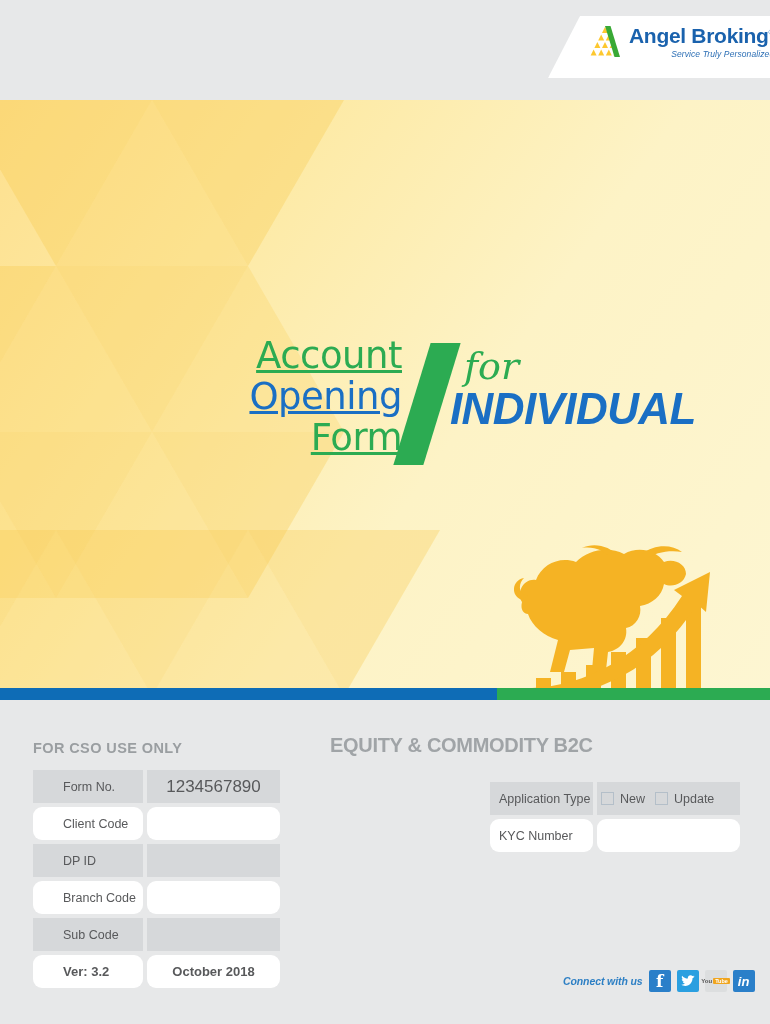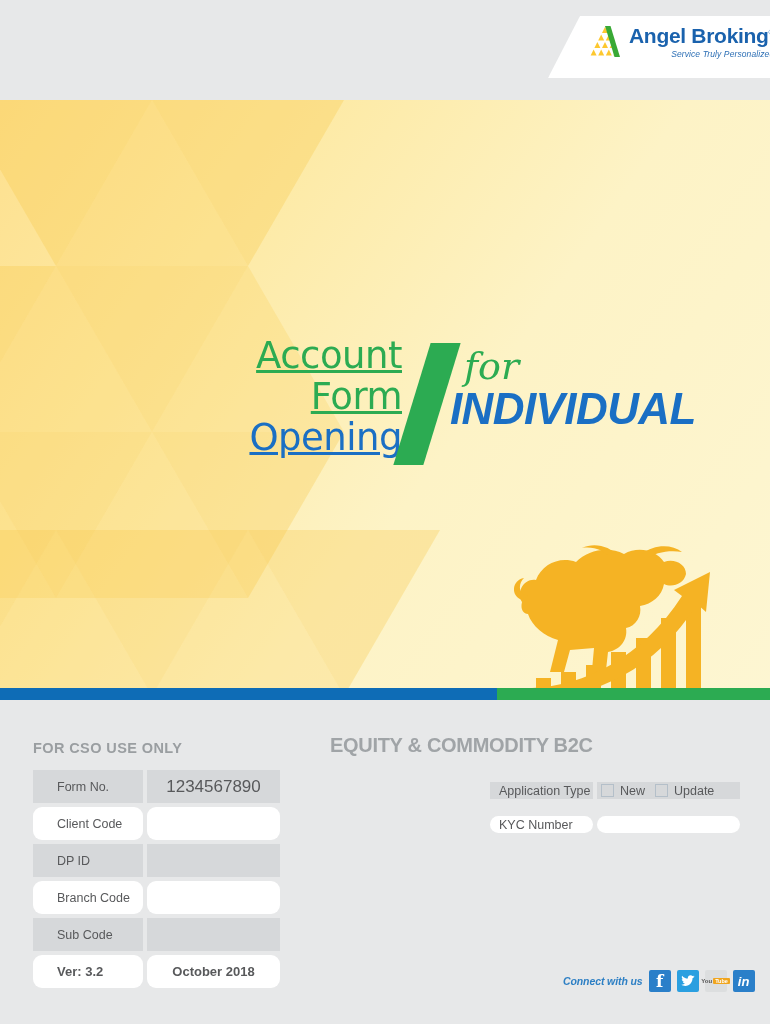--- a/index.html
+++ b/index.html
@@ -179,21 +179,21 @@
   .tbl-left {
     position: absolute;
     left: 33px; top: 58px;
     width: 247px;
   }
   .trow { display: flex; gap: 4px; margin-bottom: 4px; height: 33px; }
   .cell-label {
     width: 110px;
     display: flex;
     align-items: center;
-    padding-left: 24px;
+    padding-left: 30px;
     font-size: 12.5px;
     color: #58595b;
   }
   .cell-value {
     width: 133px;
     display: flex;
     align-items: center;
     justify-content: center;
     font-size: 12.5px;
     color: #58595b;
@@ -203,21 +203,21 @@
   .val-big  { font-size: 17px; color: #58595b; }
   .val-bold { font-weight: bold; font-size: 13px; }
   .lbl-bold { font-weight: bold; font-size: 13px; }
 
   
   .tbl-right {
     position: absolute;
     left: 490px; top: 70px;
     width: 250px;
   }
-  .trow-r { display: flex; gap: 4px; margin-bottom: 17px; height: 17px; }
+  .trow-r { display: flex; gap: 4px; margin-bottom: 4px; height: 33px; }
   .cell-label-r {
     width: 103px;
     display: flex;
     align-items: center;
     padding-left: 9px;
     font-size: 12.5px;
     color: #58595b;
   }
   .cell-value-r {
     width: 143px;
@@ -322,22 +322,22 @@
 
     <div class="tri tri-down" style="left:-136px; top:430px;"></div>
     <div class="tri tri-down" style="left:56px;   top:430px;"></div>
     <div class="tri tri-down" style="left:248px;  top:430px;"></div>
     <div class="tri tri-up" style="left:-40px;  top:430px;"></div>
     <div class="tri tri-up" style="left:152px;  top:430px;"></div>
 
     <div class="title-block">
       <div class="t-lines">
         <div class="t-line t-green">Account</div>
+        <div class="t-line t-blue">Opening</div>
         <div class="t-line t-green">Form</div>
-        <div class="t-line t-blue">Opening</div>
       </div>
       <div class="slash"></div>
       <div class="t-for">for</div>
       <div class="t-individual">INDIVIDUAL</div>
     </div>
 
     <div class="artwork">
       <svg width="232" height="160" viewBox="0 0 232 160">
         <g fill="#f5b324">
 

